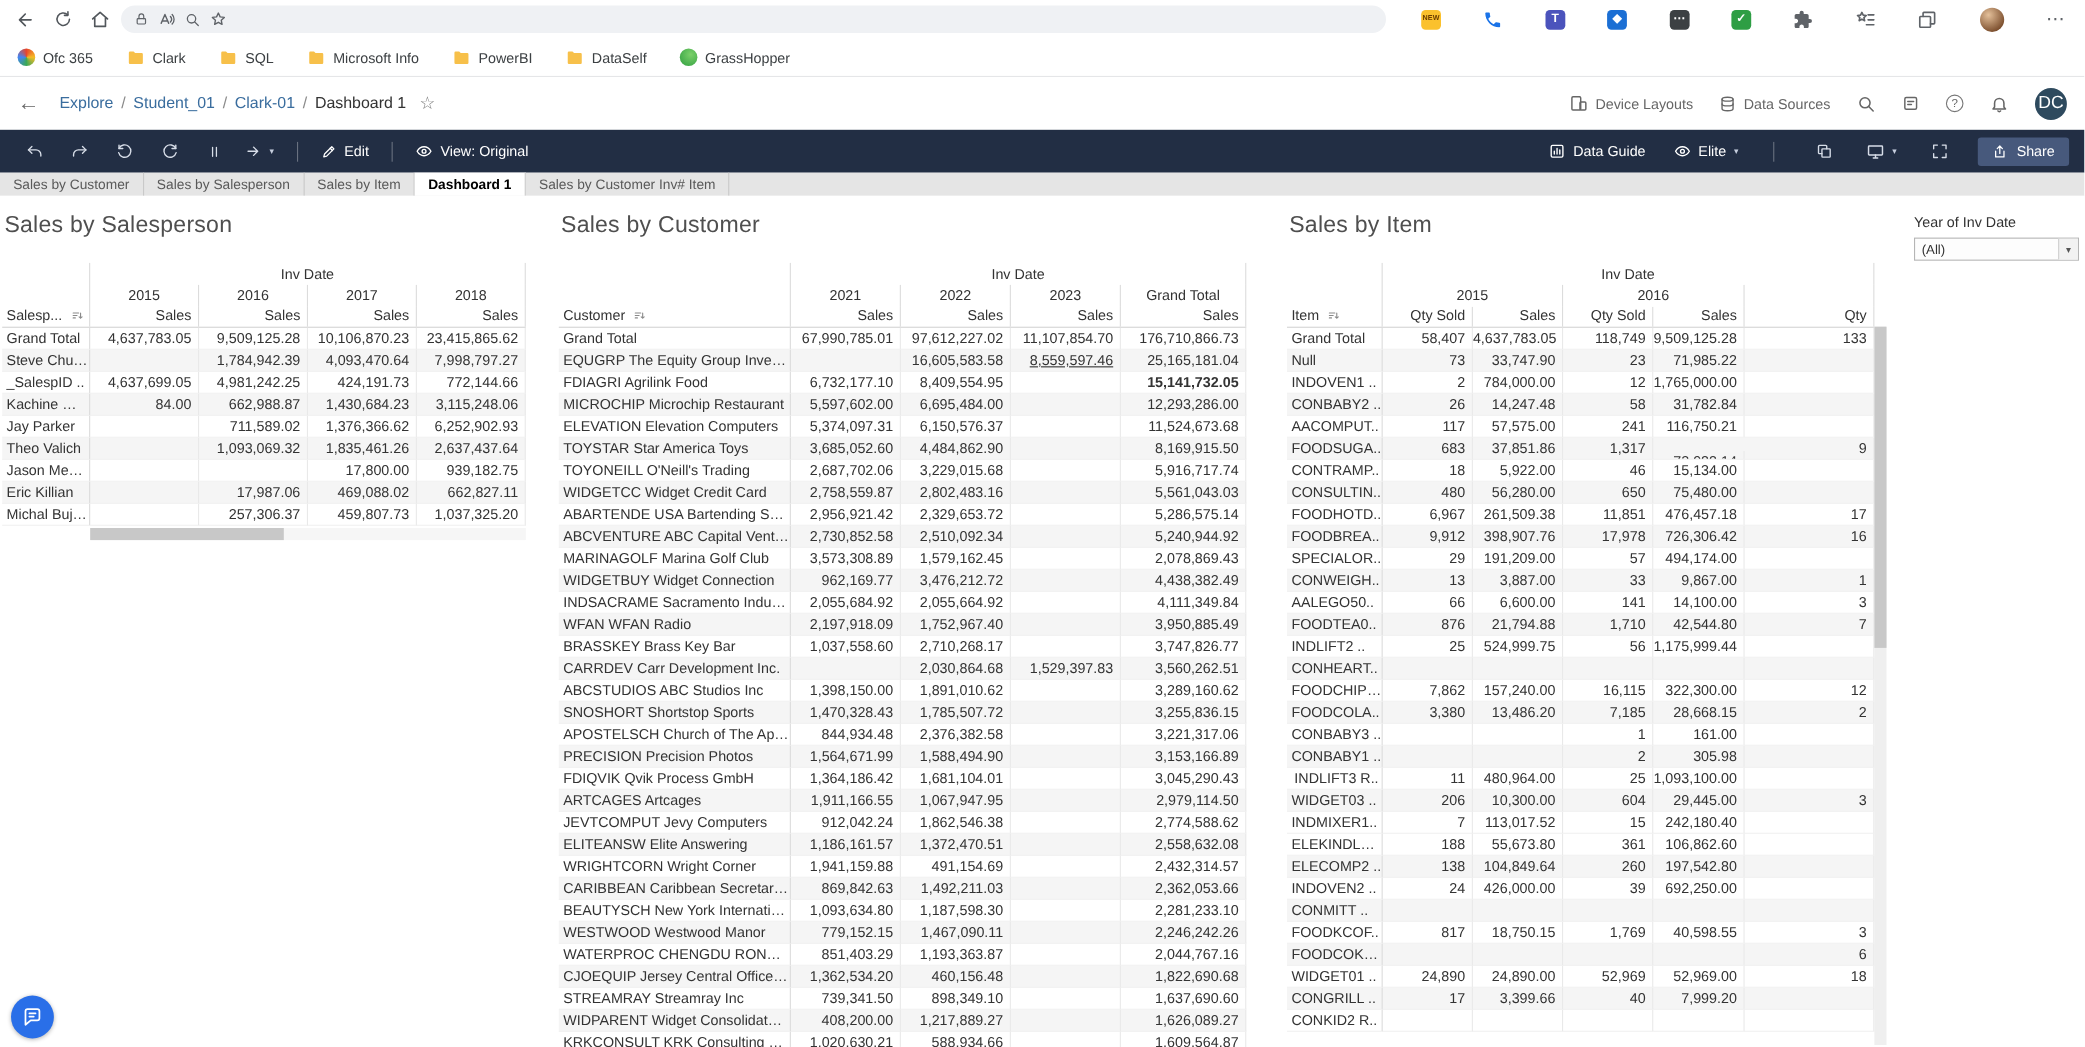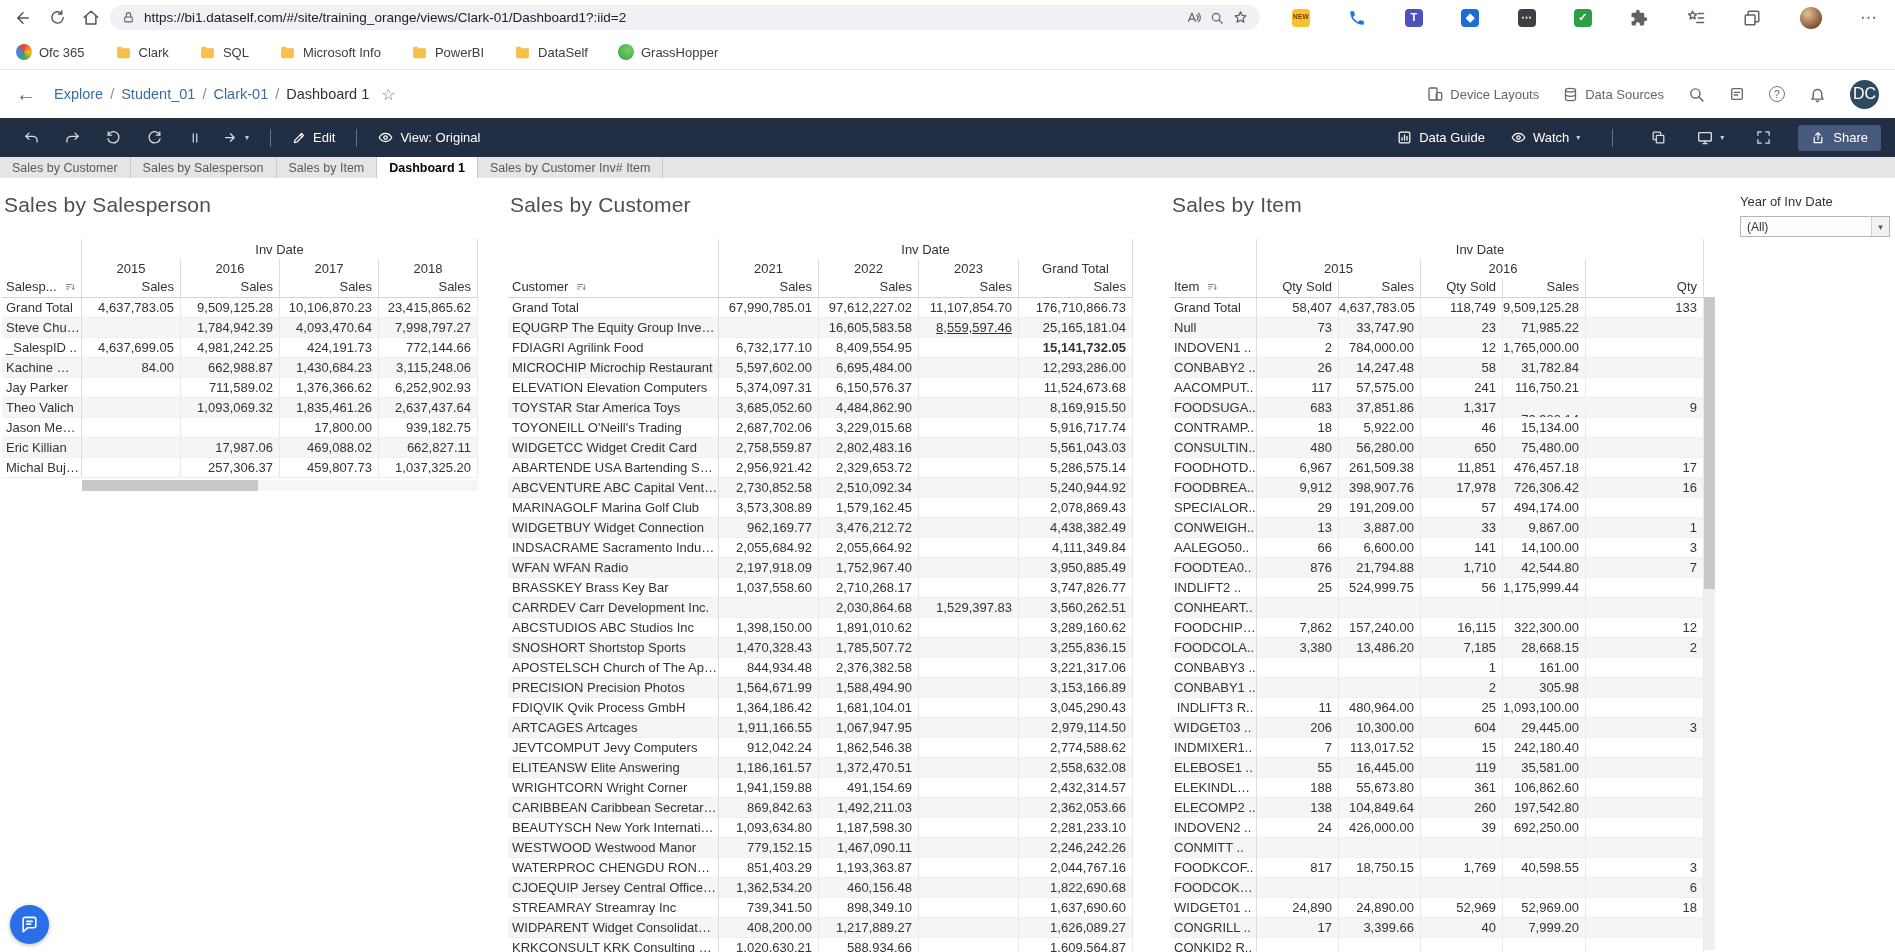--- a/index.html
+++ b/index.html
@@ -120,21 +120,20 @@
         </svg>
       </span>
     </span>
   <div class="omnibox">
     <span class="pill-ic icn">
         <svg viewBox="0 0 24 24" fill="none" stroke="currentColor" stroke-width="2" stroke-linecap="round" stroke-linejoin="round" width="13" height="13">
           <rect x="5" y="11" width="14" height="9" rx="1.5"></rect>
           <path d="M8 11V7a4 4 0 0 1 8 0v4"></path>
         </svg>
       </span>
-    <span class="url">https://bi1.dataself.com/#/site/training_orange/views/Clark-01/Dashboard1?:iid=2</span>
     <span class="pill-ic icn">
         <svg viewBox="0 0 24 24" fill="none" stroke="currentColor" stroke-width="2" stroke-linecap="round" stroke-linejoin="round" width="15" height="15">
           <path d="M4 18L9.5 5 15 18M6 14.5h7"></path>
           <path d="M17.5 8a6 6 0 0 1 0 8M20 5a10 10 0 0 1 0 14"></path>
         </svg>
       </span>
     <span class="pill-ic icn">
         <svg viewBox="0 0 24 24" fill="none" stroke="currentColor" stroke-width="2" stroke-linecap="round" stroke-linejoin="round" width="14" height="14">
           <circle cx="10.5" cy="10.5" r="6.5"></circle>
           <path d="M15.3 15.3L21 21"></path>
@@ -371,21 +370,21 @@
         </span>
         <span>Data Guide</span>
       </span>
     <span class="tbt-btn labeled">
         <span class="icn">
           <svg viewBox="0 0 24 24" fill="none" stroke="currentColor" stroke-width="2" stroke-linecap="round" stroke-linejoin="round" width="15" height="15">
             <path d="M2 12s3.6-6.5 10-6.5S22 12 22 12s-3.6 6.5-10 6.5S2 12 2 12z"></path>
             <circle cx="12" cy="12" r="2.8"></circle>
           </svg>
         </span>
-        <span>Watch</span>
+        <span>Elite</span>
         <span class="caret">▾</span>
       </span>
     <span class="tbt-sep"></span>
     <span class="tbt-btn">
         <span class="icn">
           <svg viewBox="0 0 24 24" fill="none" stroke="currentColor" stroke-width="2" stroke-linecap="round" stroke-linejoin="round" width="15" height="15">
             <rect x="8.5" y="8.5" width="12" height="12" rx="1"></rect>
             <path d="M15.5 8.5V5a1.5 1.5 0 0 0-1.5-1.5H5A1.5 1.5 0 0 0 3.5 5v9A1.5 1.5 0 0 0 5 15.5h3.5"></path>
           </svg>
         </span>
@@ -991,28 +990,20 @@
             <div class="tcell val" style="width: 118px;">3</div>
           </div>
           <div class="trow">
             <div class="tcell lab" style="width: 87px;">INDMIXER1..</div>
             <div class="tcell val" style="width: 82px;">7</div>
             <div class="tcell val" style="width: 82px;">113,017.52</div>
             <div class="tcell val" style="width: 82px;">15</div>
             <div class="tcell val" style="width: 83px;">242,180.40</div>
             <div class="tcell val" style="width: 118px;"></div>
           </div>
-          <div class="trow band">
-            <div class="tcell lab" style="width: 87px;">ELEBOSE1 ..</div>
-            <div class="tcell val" style="width: 82px;">55</div>
-            <div class="tcell val" style="width: 82px;">16,445.00</div>
-            <div class="tcell val" style="width: 82px;">119</div>
-            <div class="tcell val" style="width: 83px;">35,581.00</div>
-            <div class="tcell val" style="width: 118px;"></div>
-          </div>
           <div class="trow">
             <div class="tcell lab" style="width: 87px;">ELEKINDLE ..</div>
             <div class="tcell val" style="width: 82px;">188</div>
             <div class="tcell val" style="width: 82px;">55,673.80</div>
             <div class="tcell val" style="width: 82px;">361</div>
             <div class="tcell val" style="width: 83px;">106,862.60</div>
             <div class="tcell val" style="width: 118px;"></div>
           </div>
           <div class="trow band">
             <div class="tcell lab" style="width: 87px;">ELECOMP2 ..</div>

